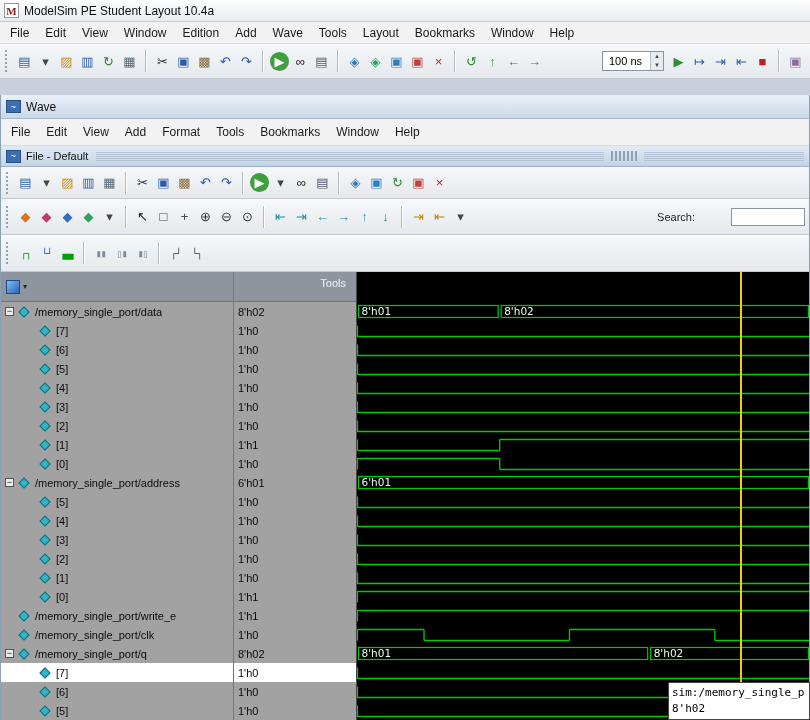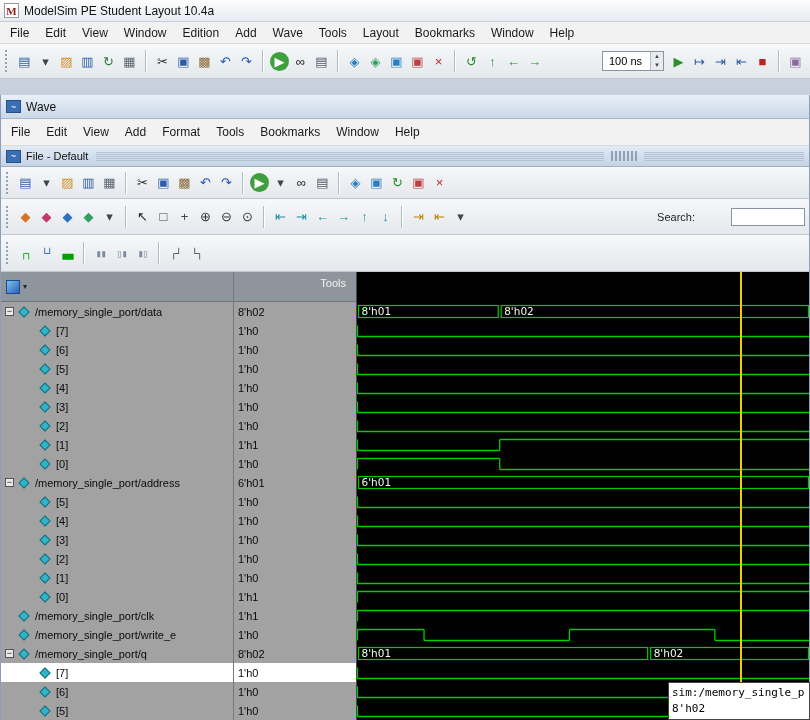--- a/index.html
+++ b/index.html
@@ -339,25 +339,25 @@
             <div class="trow" style="padding-left: 38px;">
               <span class="sig-diamond"></span>
               <span class="tname">[1]</span>
             </div>
             <div class="trow" style="padding-left: 38px;">
               <span class="sig-diamond"></span>
               <span class="tname">[0]</span>
             </div>
             <div class="trow" style="padding-left: 17px;">
               <span class="sig-diamond"></span>
+              <span class="tname">/memory_single_port/write_e</span>
+            </div>
+            <div class="trow" style="padding-left: 17px;">
+              <span class="sig-diamond"></span>
               <span class="tname">/memory_single_port/clk</span>
-            </div>
-            <div class="trow" style="padding-left: 17px;">
-              <span class="sig-diamond"></span>
-              <span class="tname">/memory_single_port/write_e</span>
             </div>
             <div class="trow" style="padding-left: 4px;">
               <span class="exp">−</span>
               <span class="sig-diamond"></span>
               <span class="tname">/memory_single_port/q</span>
             </div>
             <div class="trow sel" style="padding-left: 38px;">
               <span class="sig-diamond"></span>
               <span class="tname">[7]</span>
             </div>

